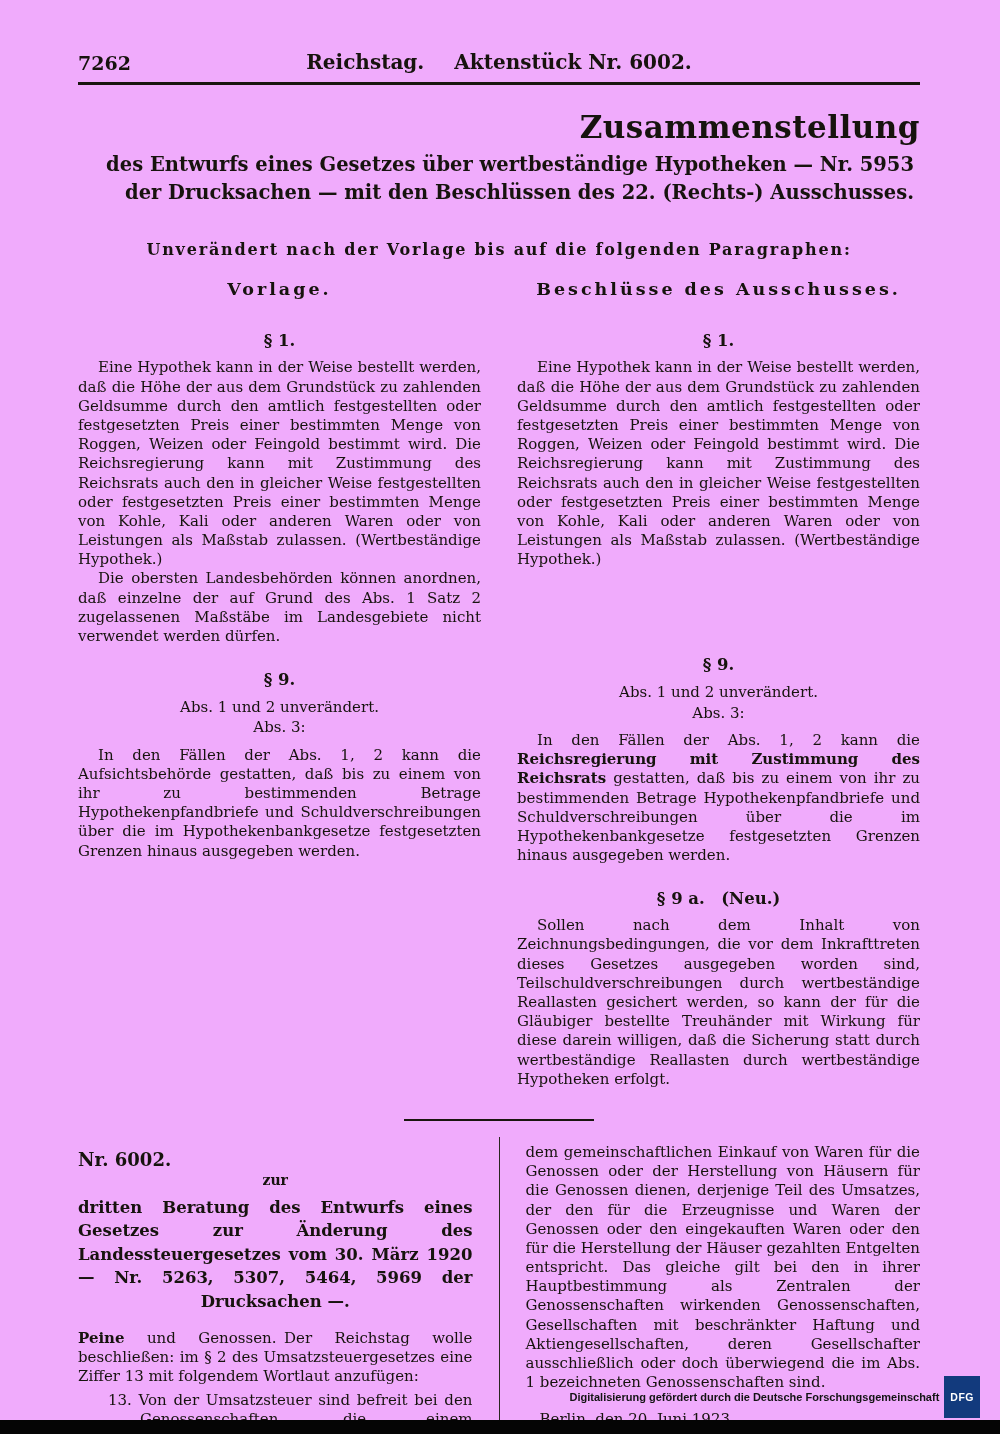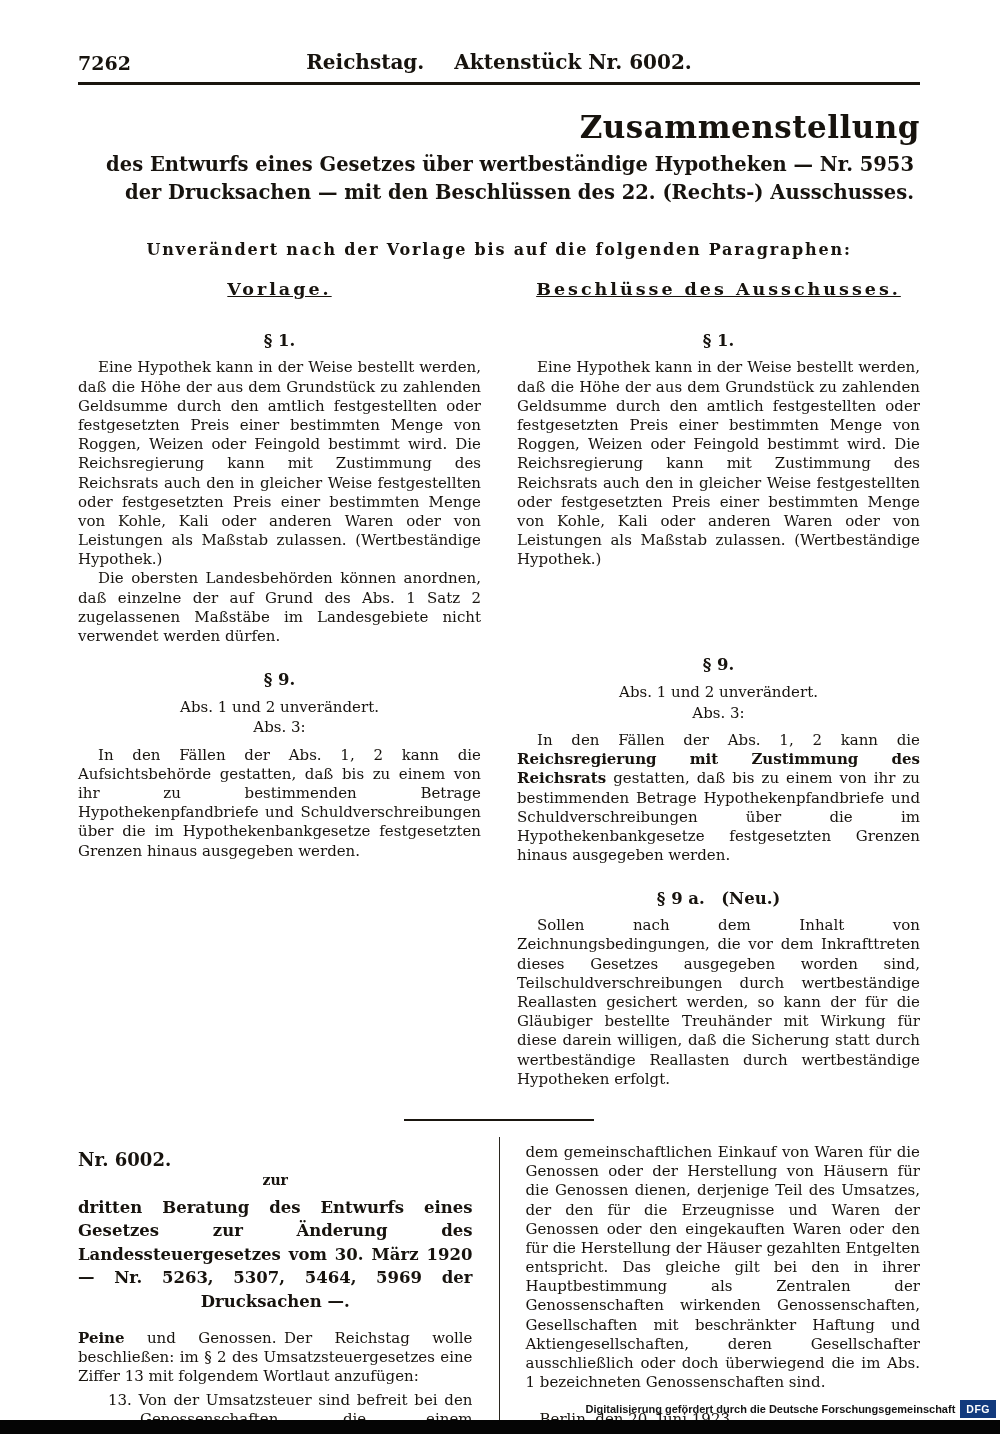--- a/index.html
+++ b/index.html
@@ -1,35 +1,35 @@
 <!DOCTYPE html>
 <html><head>
 <meta charset="utf-8">
 <style>
   * { box-sizing: border-box; }
   html, body { margin: 0; padding: 0; }
   body { background: #d8d5cd; font-family: "DejaVu Serif", "Liberation Serif", serif; }
   .page {
     position: relative; width: 1000px; height: 1434px; margin: 0 auto;
-    background: #ffffff; color: #17130e; overflow: hidden;
+    background: #f0abfc; color: #17130e; overflow: hidden;
   }
   .content { padding: 50px 80px 0 78px; }
 
   .page-header { position: relative; height: 28px; }
   .page-number { position: absolute; left: 0; top: 2px; font-size: 19px; font-weight: bold; }
   .header-center { display: flex; justify-content: center; gap: 30px; font-size: 20px; font-weight: bold; }
   .header-rule { border: none; border-top: 3px solid #1a160f; margin: 4px 0 0; }
 
   .doc-title { font-size: 31px; font-weight: bold; text-align: right; margin: 24px 0 4px; letter-spacing: .5px; }
   .doc-subtitle { font-size: 19.5px; font-weight: bold; text-align: right; margin: 6px 6px 0; line-height: 1.42; }
   .note { font-size: 16px; font-weight: bold; text-align: center; letter-spacing: 1.8px; margin: 34px 0 0; }
 
   .cols { display: flex; gap: 36px; margin-top: 12px; }
   .col { flex: 1; min-width: 0; }
-  .col-heading { font-size: 17.5px; font-weight: bold; text-align: center; letter-spacing: 3px; margin: 8px 0 0; text-decoration: underline; }
+  .col-heading { font-size: 17.5px; font-weight: bold; text-align: center; letter-spacing: 3px; margin: 8px 0 0; }
 
   .sec-heading { font-size: 16.5px; font-weight: bold; text-align: center; margin: 24px 0 8px; }
   .sec-heading.first { margin-top: 32px; }
   .push { margin-top: 86px; }
 
   p.body { font-size: 15px; line-height: 1.28; text-align: justify; margin: 0; text-indent: 20px; }
   p.center-line { font-size: 15px; text-align: center; margin: 0; line-height: 1.35; }
   p.body b, p.body strong { font-weight: bold; }
 
   .mid-rule { border: none; border-top: 2px solid #1a160f; width: 190px; margin: 30px auto 16px; }
@@ -44,25 +44,25 @@
   .antrag-zur { font-size: 14px; font-weight: bold; text-align: center; margin: 0 0 8px; }
   .antrag-subtitle { font-size: 16.5px; font-weight: bold; line-height: 1.42; text-align: justify; text-align-last: center; margin: 0 0 16px; }
 
   p.lead { font-size: 15px; line-height: 1.28; text-align: justify; margin: 6px 0 0; }
   .item { font-size: 15px; line-height: 1.28; text-align: justify; margin: 4px 0 0; padding-left: 62px; text-indent: -32px; }
 
   .date-line { font-size: 15px; margin: 18px 0 0; text-indent: 14px; }
 
   .footer-bar { position: absolute; left: 0; right: 0; bottom: 0; height: 14px; background: #050505; }
   .credit {
-    position: absolute; right: 4px; bottom: 16px;
+    position: absolute; right: 20px; bottom: 16px;
     font-family: "Liberation Sans", sans-serif; font-size: 11px; font-weight: bold; color: #131313;
     display: flex; align-items: center; gap: 5px;
   }
-  .dfg-logo { background: #123a7d; color: #ffffff; font-weight: bold; font-size: 10.5px; padding: 3px 6px; letter-spacing: .5px; }
+  .dfg-logo { background: #123a7d; color: #ffffff; font-weight: bold; font-size: 10.5px; padding: 15px 6px; letter-spacing: .5px; }
 </style>
 </head>
 <body>
 
 <div class="page">
   <div class="content">
 
     <div class="page-header">
       <span class="page-number">7262</span>
       <div class="header-center">

